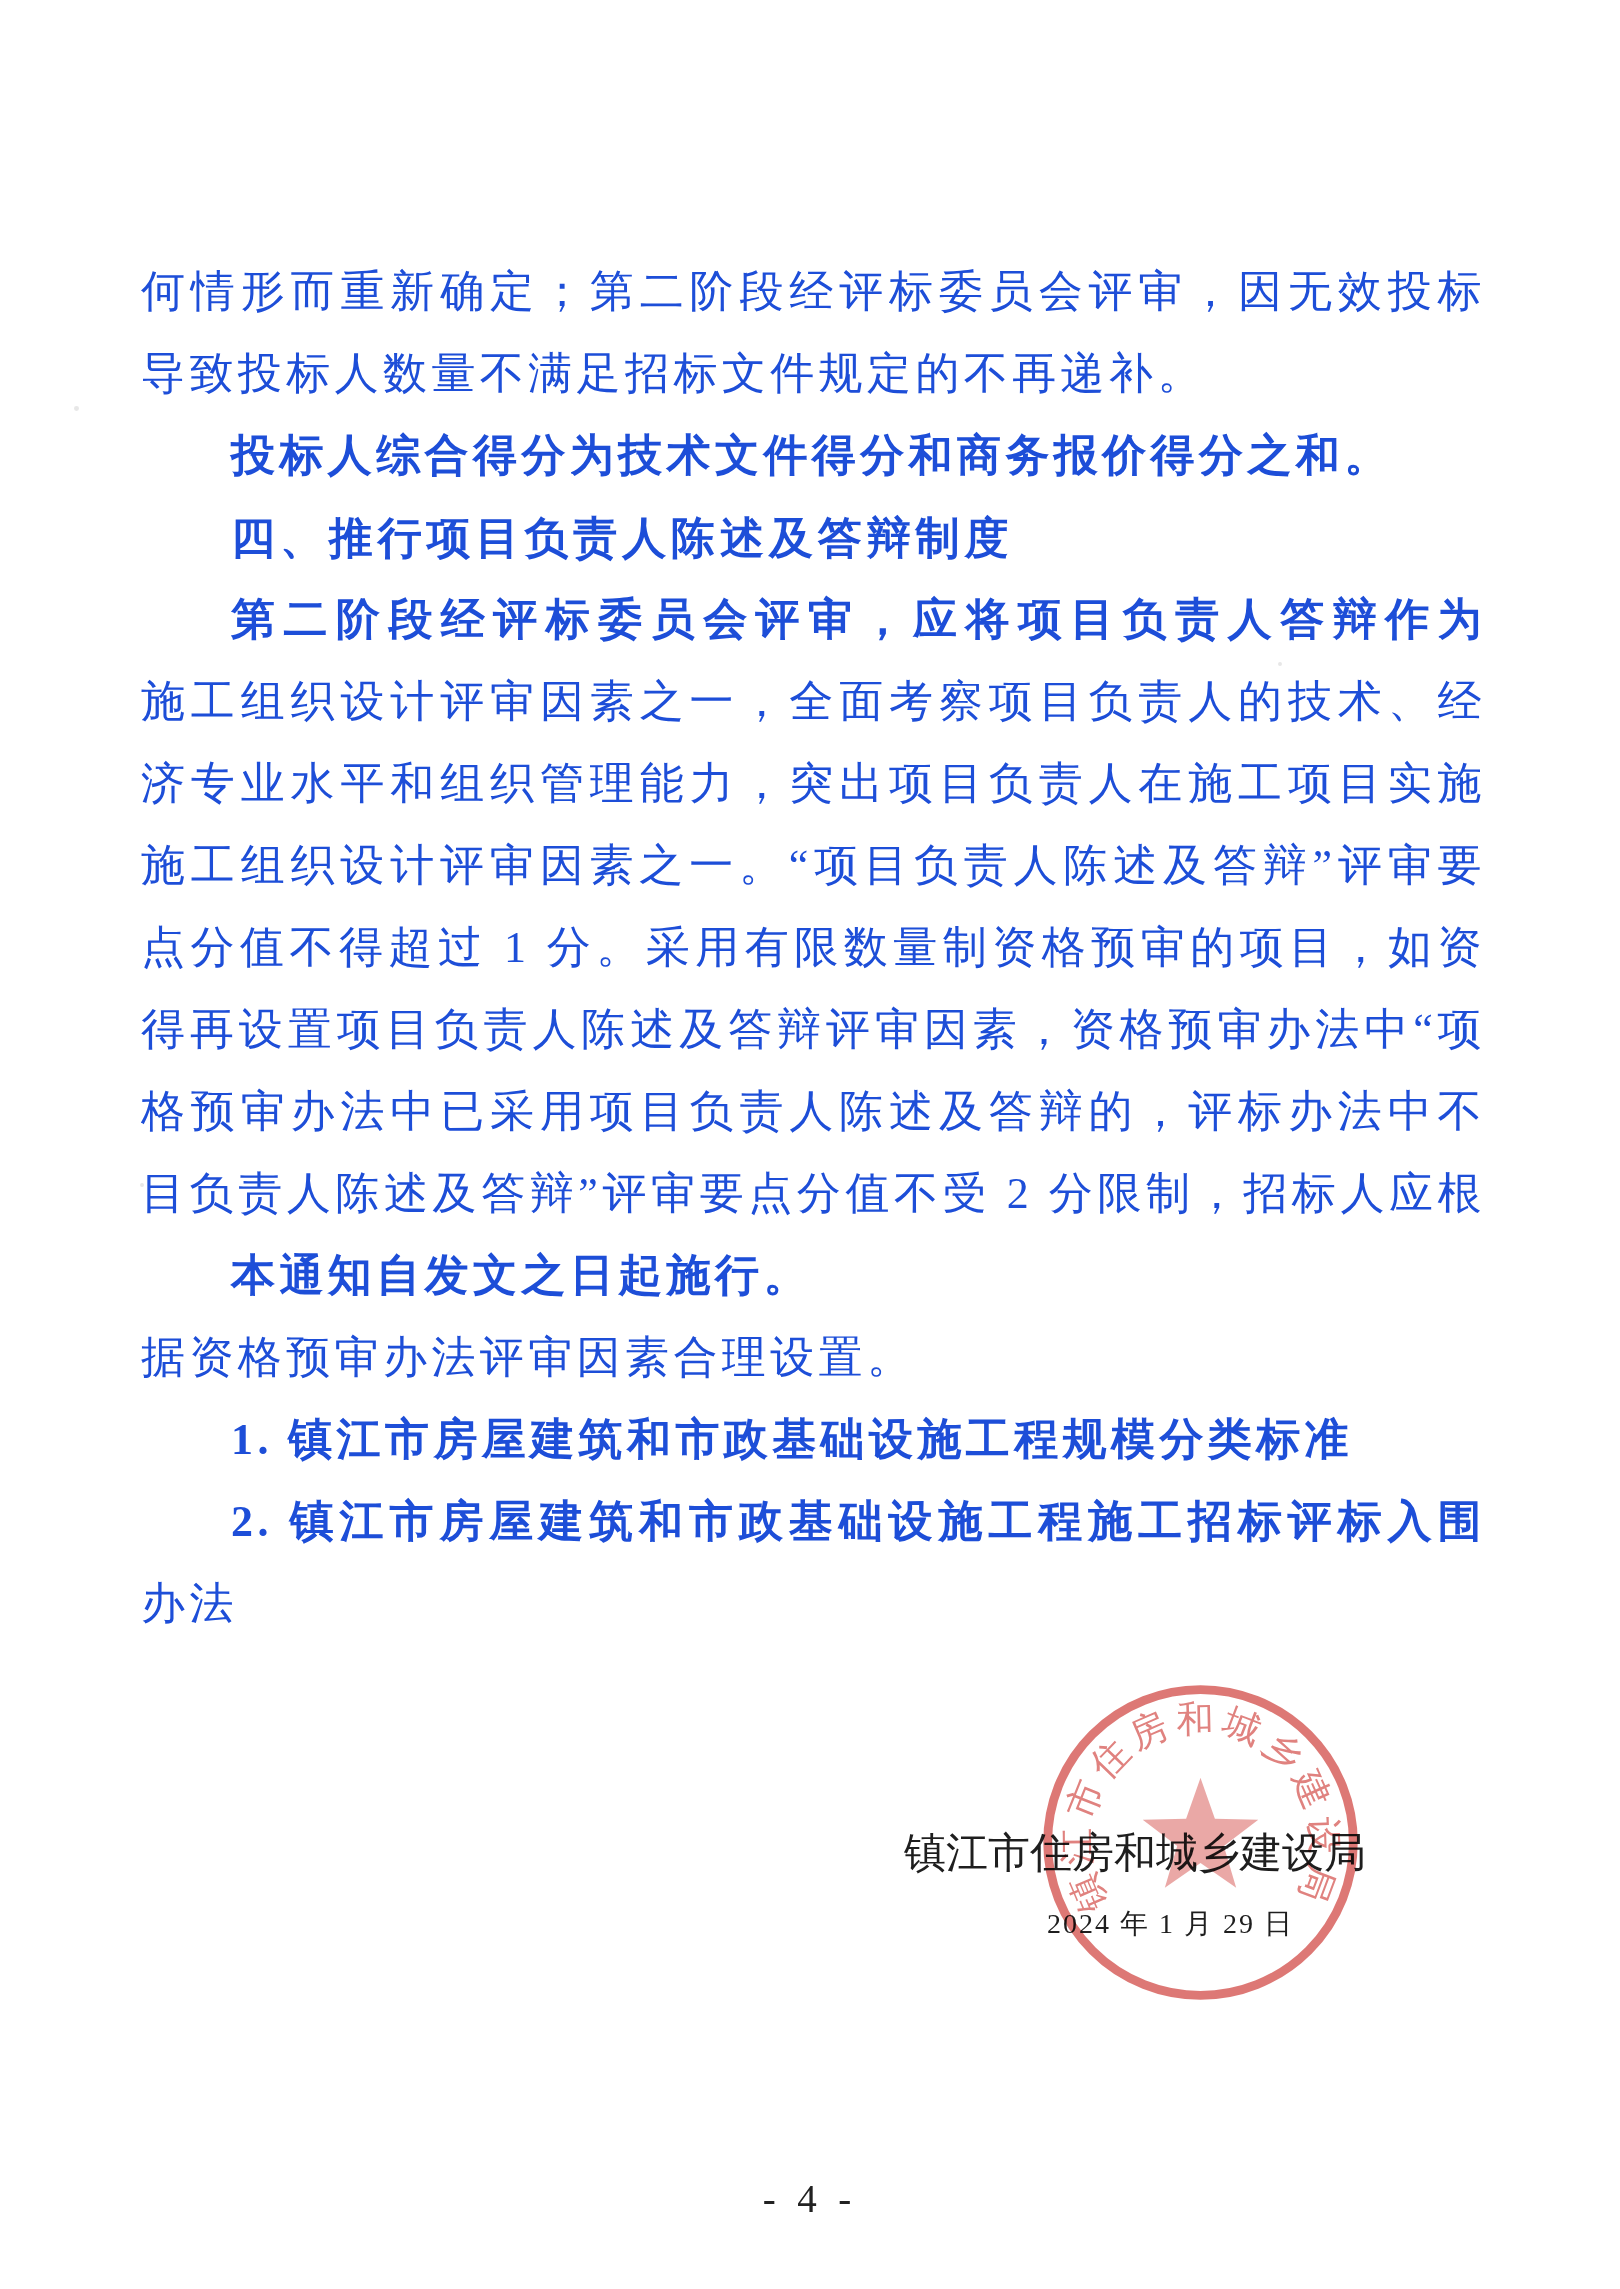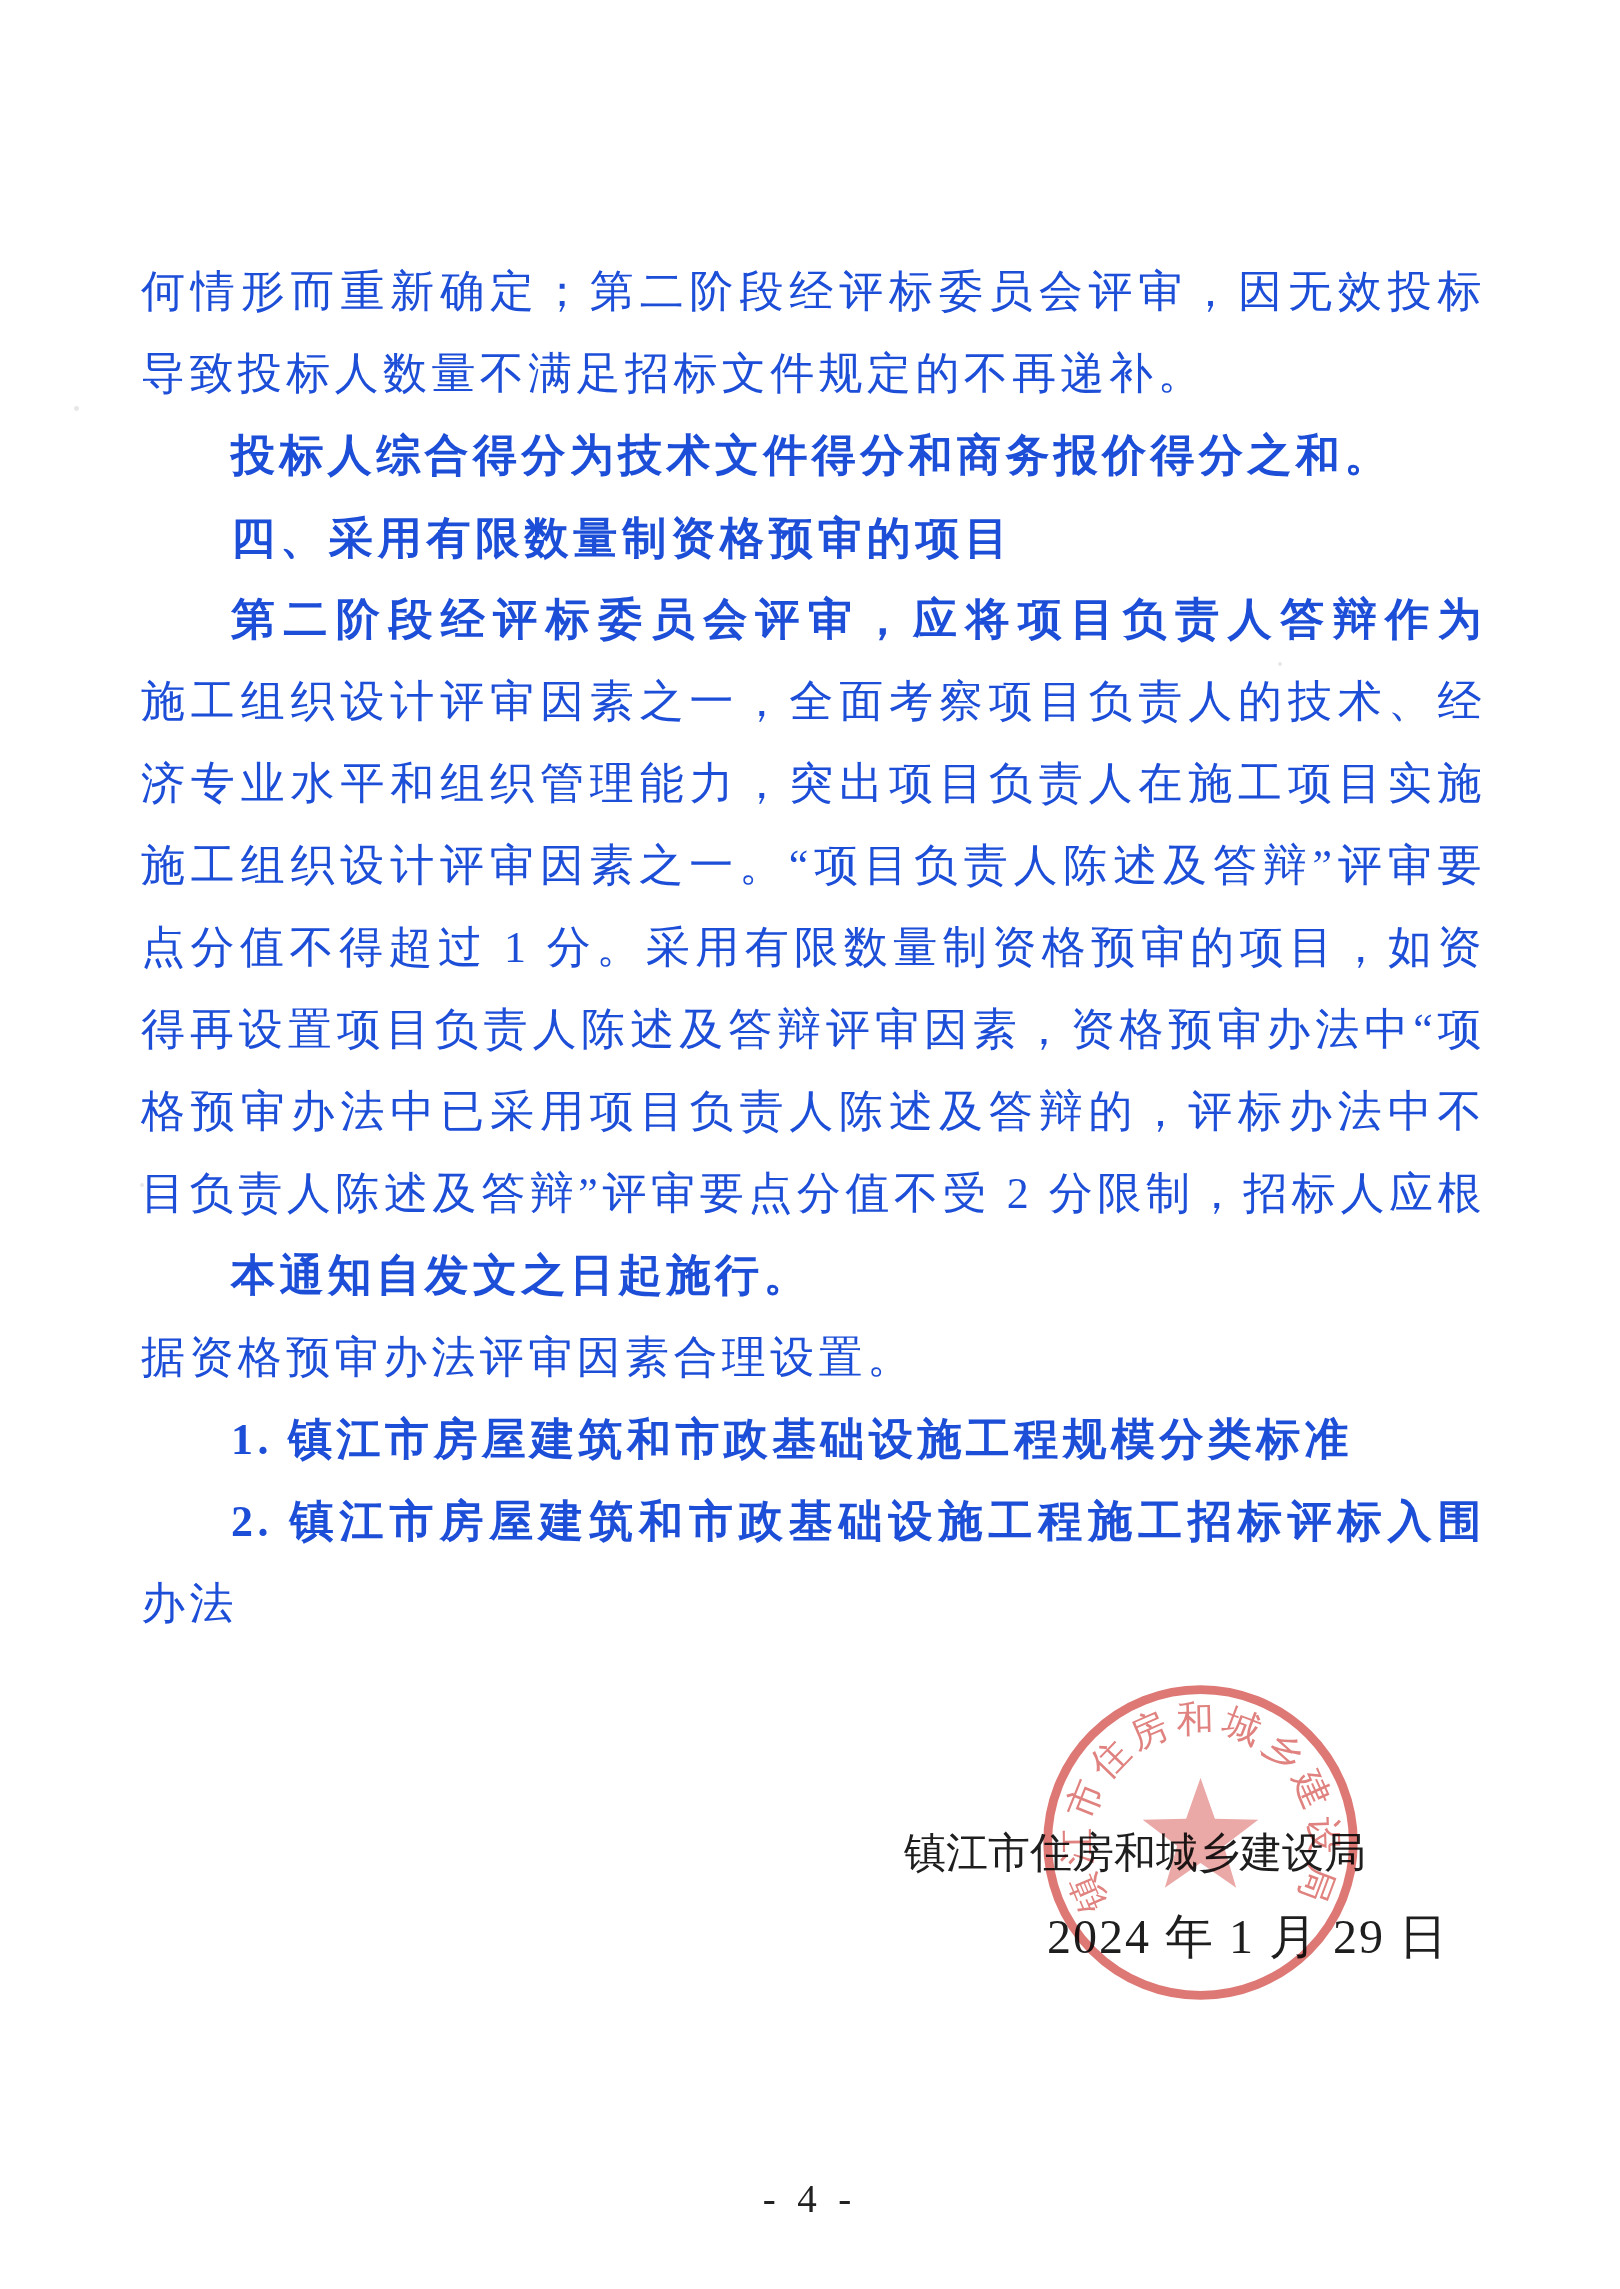--- a/index.html
+++ b/index.html
@@ -26,21 +26,21 @@
     font-family:"Liberation Sans","DejaVu Sans",sans-serif;
     letter-spacing:4.9px;
   }
   
   .sig-org{
     position:absolute;left:904px;top:1825px;
     font-size:42px;letter-spacing:0px;color:#1e1e1e;white-space:nowrap;
   }
   .sig-date{
     position:absolute;left:1047px;top:1905px;
-    font-size:48px;letter-spacing:2px;color:#1e1e1e;white-space:nowrap;
+    font-size:28px;letter-spacing:2px;color:#1e1e1e;white-space:nowrap;
   }
   
   .page-num{
     position:absolute;left:0;top:2176px;width:100%;
     text-align:center;font-size:39px;letter-spacing:5.9px;color:#222;
   }
   
   .seal{
     position:absolute;left:1032px;top:1674px;width:337px;height:337px;
     mix-blend-mode:multiply;pointer-events:none;
@@ -48,21 +48,21 @@
   
   .speck{position:absolute;border-radius:50%;background:#b9b9b9;opacity:.35;}
 </style>
 </head>
 <body>
 
 <div id="body-lines">
     <div class="line justify">何情形而重新确定；第二阶段经评标委员会评审，因无效投标</div>
     <div class="line">导致投标人数量不满足招标文件规定的不再递补。</div>
     <div class="line indent">投标人综合得分为技术文件得分和商务报价得分之和。</div>
-    <div class="line indent bold">四、采用有限数量制资格预审的项目</div>
+    <div class="line indent bold">四、推行项目负责人陈述及答辩制度</div>
     <div class="line indent justify">第二阶段经评标委员会评审，应将项目负责人答辩作为</div>
     <div class="line justify">施工组织设计评审因素之一，全面考察项目负责人的技术、经</div>
     <div class="line justify">济专业水平和组织管理能力，突出项目负责人在施工项目实施</div>
     <div class="line justify">施工组织设计评审因素之一。“项目负责人陈述及答辩”评审要</div>
     <div class="line justify">点分值不得超过 1 分。采用有限数量制资格预审的项目，如资</div>
     <div class="line justify">得再设置项目负责人陈述及答辩评审因素，资格预审办法中“项</div>
     <div class="line justify">格预审办法中已采用项目负责人陈述及答辩的，评标办法中不</div>
     <div class="line justify">目负责人陈述及答辩”评审要点分值不受 2 分限制，招标人应根</div>
     <div class="line indent">本通知自发文之日起施行。</div>
     <div class="line">据资格预审办法评审因素合理设置。</div>

